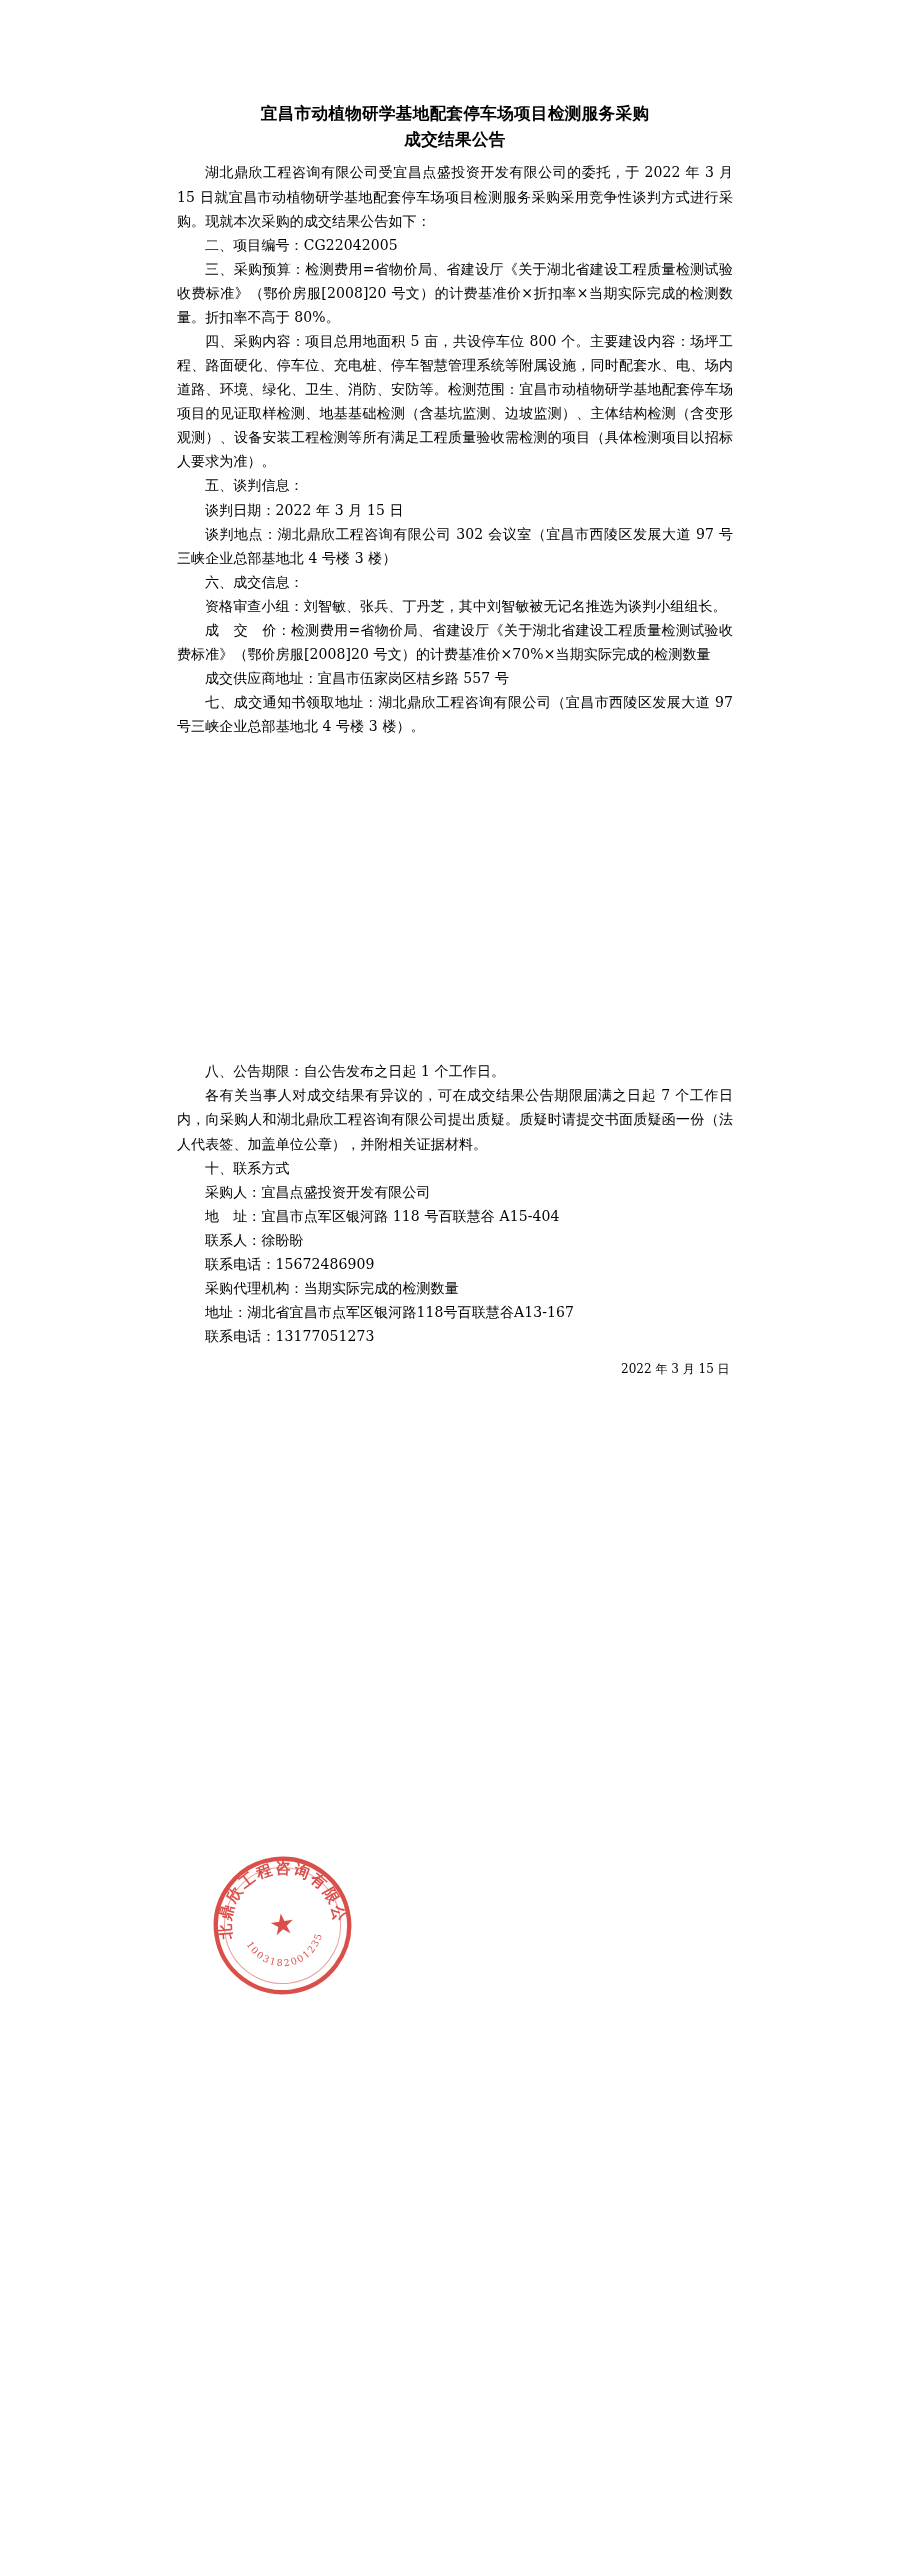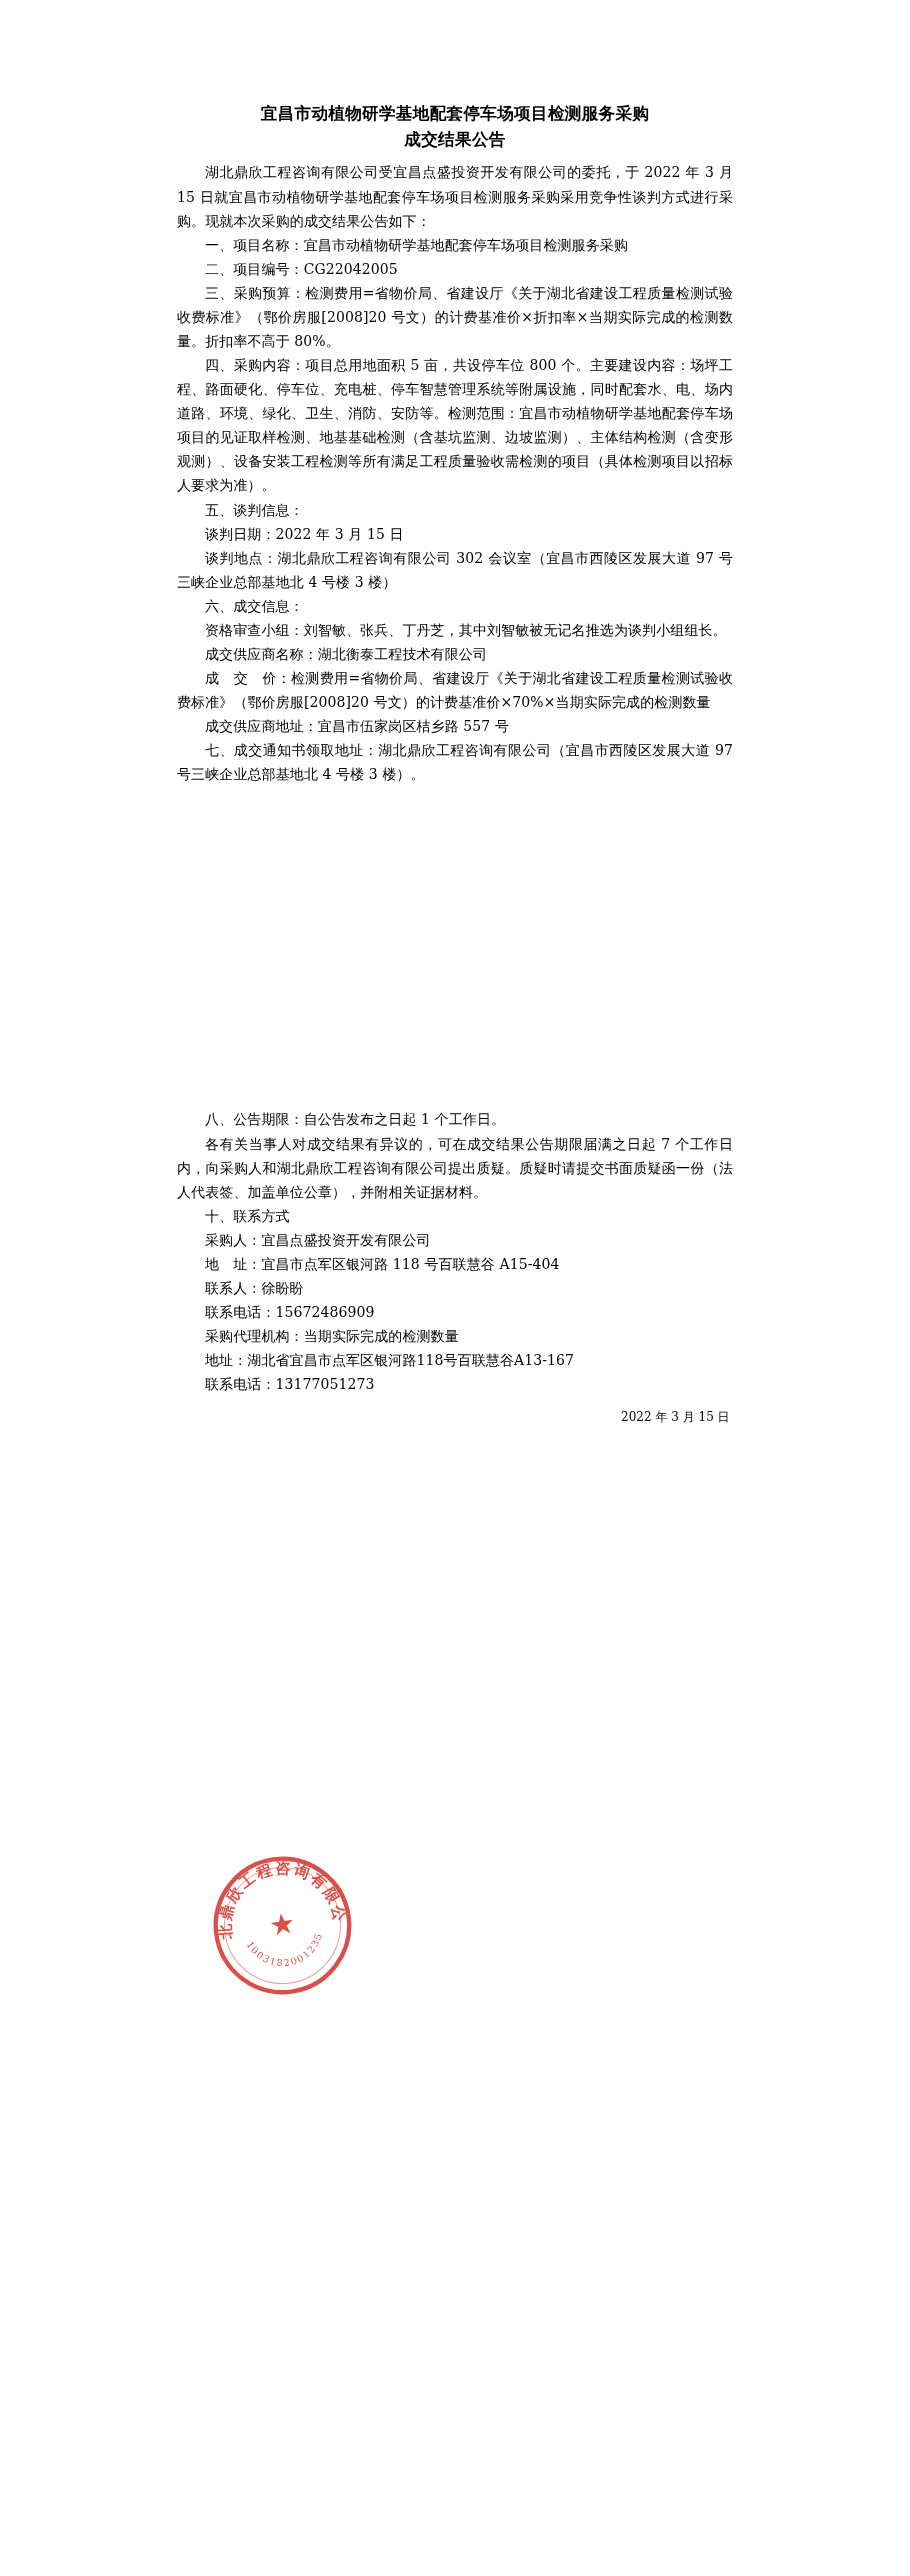--- a/index.html
+++ b/index.html
@@ -78,30 +78,28 @@
 <div id="page">
 
   <div class="doc-body">
 
     <h1 class="doc-title">
       <span class="line">宜昌市动植物研学基地配套停车场项目检测服务采购</span>
       <span class="line">成交结果公告</span>
     </h1>
 
     <p class="para indent2">湖北鼎欣工程咨询有限公司受宜昌点盛投资开发有限公司的委托，于 2022 年 3 月 15 日就宜昌市动植物研学基地配套停车场项目检测服务采购采用竞争性谈判方式进行采购。现就本次采购的成交结果公告如下：</p>
-    <p class="para indent2">一、项目名称：宜昌市动植物研学基地配套停车场项目检测服务采购</p>
     <p class="para indent2">二、项目编号：CG22042005</p>
     <p class="para indent2">三、采购预算：检测费用=省物价局、省建设厅《关于湖北省建设工程质量检测试验收费标准》（鄂价房服[2008]20 号文）的计费基准价×折扣率×当期实际完成的检测数量。折扣率不高于 80%。</p>
     <p class="para indent2">四、采购内容：项目总用地面积 5 亩，共设停车位 800 个。主要建设内容：场坪工程、路面硬化、停车位、充电桩、停车智慧管理系统等附属设施，同时配套水、电、场内道路、环境、绿化、卫生、消防、安防等。检测范围：宜昌市动植物研学基地配套停车场项目的见证取样检测、地基基础检测（含基坑监测、边坡监测）、主体结构检测（含变形观测）、设备安装工程检测等所有满足工程质量验收需检测的项目（具体检测项目以招标人要求为准）。</p>
     <p class="para indent2">五、谈判信息：</p>
     <p class="para indent2">谈判日期：2022 年 3 月 15 日</p>
     <p class="para indent2">谈判地点：湖北鼎欣工程咨询有限公司 302 会议室（宜昌市西陵区发展大道 97 号三峡企业总部基地北 4 号楼 3 楼）</p>
     <p class="para indent2">六、成交信息：</p>
     <p class="para indent2">资格审查小组：刘智敏、张兵、丁丹芝，其中刘智敏被无记名推选为谈判小组组长。</p>
-    <p class="para indent2">成交供应商名称：湖北衡泰工程技术有限公司</p>
     <p class="para indent2">成　交　价：检测费用=省物价局、省建设厅《关于湖北省建设工程质量检测试验收费标准》（鄂价房服[2008]20 号文）的计费基准价×70%×当期实际完成的检测数量</p>
     <p class="para indent2">成交供应商地址：宜昌市伍家岗区桔乡路 557 号</p>
     <p class="para indent2">七、成交通知书领取地址：湖北鼎欣工程咨询有限公司（宜昌市西陵区发展大道 97 号三峡企业总部基地北 4 号楼 3 楼）。</p>
 
     <div class="spacer-gap"></div>
 
     <p class="para indent2">八、公告期限：自公告发布之日起 1 个工作日。</p>
     <p class="para indent2">各有关当事人对成交结果有异议的，可在成交结果公告期限届满之日起 7 个工作日内，向采购人和湖北鼎欣工程咨询有限公司提出质疑。质疑时请提交书面质疑函一份（法人代表签、加盖单位公章），并附相关证据材料。</p>
     <p class="para indent2">十、联系方式</p>
     <p class="para indent2">采购人：宜昌点盛投资开发有限公司</p>

